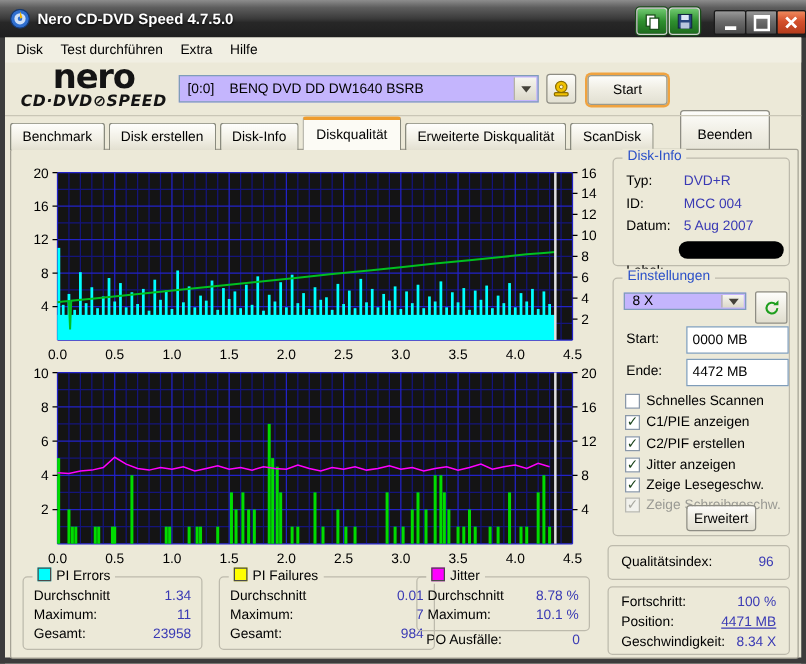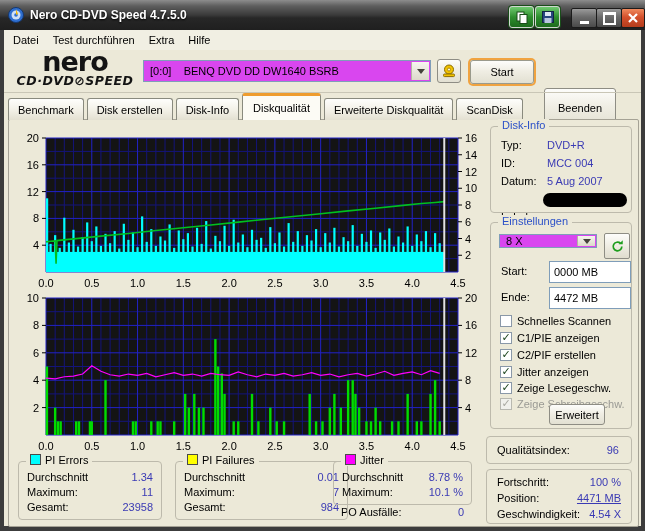--- a/index.html
+++ b/index.html
@@ -18,21 +18,21 @@
   .wc-btn{top:8px;height:18px;border:1px solid #1b1b1b;border-radius:2px;
     background:linear-gradient(#9a9a9a,#6b6b6b 45%,#4a4a4a);display:flex;align-items:center;justify-content:center;}
   .wc-close{background:linear-gradient(#ef8a5e,#d4502c 45%,#b43c1c);}
   
   .menubar{left:4px;top:30px;width:637px;height:20px;background:#F1EFE3;display:flex;align-items:center;padding-left:2px;box-sizing:border-box;}
   .menu-item{padding:2px 7px;}
   
   .logo{left:10px;top:51px;width:130px;text-align:center;color:#141414;}
   .logo-top{font-weight:bold;font-size:27px;letter-spacing:-1px;line-height:22px;font-family:"DejaVu Sans",sans-serif;}
   .logo-bottom{font-weight:bold;font-style:italic;font-size:12.5px;letter-spacing:0.5px;font-family:"DejaVu Sans",sans-serif;}
-  .combo{left:143px;top:60px;width:288px;height:22px;background:#d946ef;border:1px solid #7F9DB9;box-sizing:border-box;display:flex;align-items:center;}
+  .combo{left:143px;top:60px;width:288px;height:22px;background:#c4b5fd;border:1px solid #7F9DB9;box-sizing:border-box;display:flex;align-items:center;}
   .combo-text{padding-left:6px;white-space:pre;}
   .combo-arrow{position:absolute;right:1px;top:1px;bottom:1px;width:17px;background:linear-gradient(#f6f5ef,#dcd9ca);border-left:1px solid #b5b2a4;display:flex;align-items:center;justify-content:center;}
   .tri-down{width:0;height:0;border-left:4px solid transparent;border-right:4px solid transparent;border-top:5px solid #44423a;}
   .btn{border:1px solid #8E8D84;border-radius:3px;background:linear-gradient(#FDFDFB,#F0EEE4 45%,#E2E0D2);
        display:flex;align-items:center;justify-content:center;box-sizing:border-box;}
   .start-btn{left:470px;top:60px;width:64px;height:24px;box-shadow:0 0 0 2px #F0A340;border-color:#9a9a8c;}
   .quit-btn{left:544px;top:60px;width:72px;height:40px;margin-top:28px;}
   .eject-btn{left:437px;top:59px;width:24px;height:24px;}
   .hdr-sep{left:4px;top:92px;width:637px;height:1px;background:#C9C6B6;}
   
@@ -98,21 +98,21 @@
       <div style="width:9px;height:8px;border:2px solid #fff;border-top-width:3px;"></div>
     </div>
     <div class="abs wc-btn wc-close" style="left:621px;width:22px;">
       <svg width="10" height="10" viewBox="0 0 10 10">
         <path d="M1 1 L9 9 M9 1 L1 9" stroke="#fff" stroke-width="2.2"></path>
       </svg>
     </div>
   </div>
 
   <div class="abs menubar">
-    <div class="menu-item">Datei</div>
+    <div class="menu-item">Disk</div>
     <div class="menu-item">Test durchführen</div>
     <div class="menu-item">Extra</div>
     <div class="menu-item">Hilfe</div>
   </div>
 
   <div class="abs logo">
     <div class="logo-top">nero</div>
     <div class="logo-bottom">CD·DVD⊘SPEED</div>
   </div>
   <div class="abs combo">
@@ -548,21 +548,21 @@
     <div class="lab" style="left:10px;top:7px;">Qualitätsindex:</div>
     <div class="val val-r" style="right:12px;top:7px;">96</div>
   </div>
 
   <div class="abs gbox" style="left:486px;top:469px;width:146px;height:55px;">
     <div class="lab" style="left:10px;top:6px;">Fortschritt:</div>
     <div class="val val-r" style="right:10px;top:6px;">100 %</div>
     <div class="lab" style="left:10px;top:22px;">Position:</div>
     <div class="val val-r" style="right:10px;top:22px;text-decoration:underline;">4471 MB</div>
     <div class="lab" style="left:10px;top:38px;">Geschwindigkeit:</div>
-    <div class="val val-r" style="right:10px;top:38px;">4.54 X</div>
+    <div class="val val-r" style="right:10px;top:38px;">8.34 X</div>
   </div>
 
   <div class="abs gbox" style="left:18px;top:461px;width:144px;height:59px;">
     <div class="gcap gcap-black"><span class="swatch" style="background: rgb(0, 255, 255);"></span><span>PI Errors</span></div>
     <div class="lab" style="left:8px;top:9px;">Durchschnitt</div>
     <div class="val val-r" style="right:8px;top:9px;">1.34</div>
     <div class="lab" style="left:8px;top:24px;">Maximum:</div>
     <div class="val val-r" style="right:8px;top:24px;">11</div>
     <div class="lab" style="left:8px;top:39px;">Gesamt:</div>
     <div class="val val-r" style="right:8px;top:39px;">23958</div>

